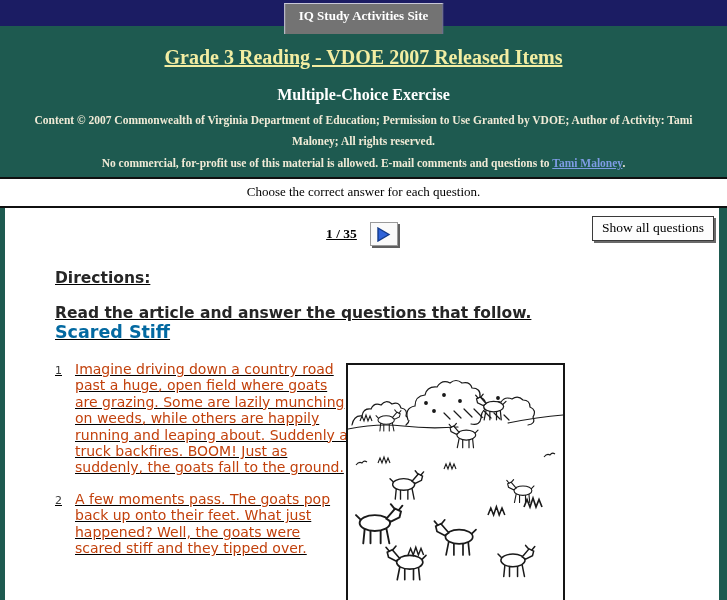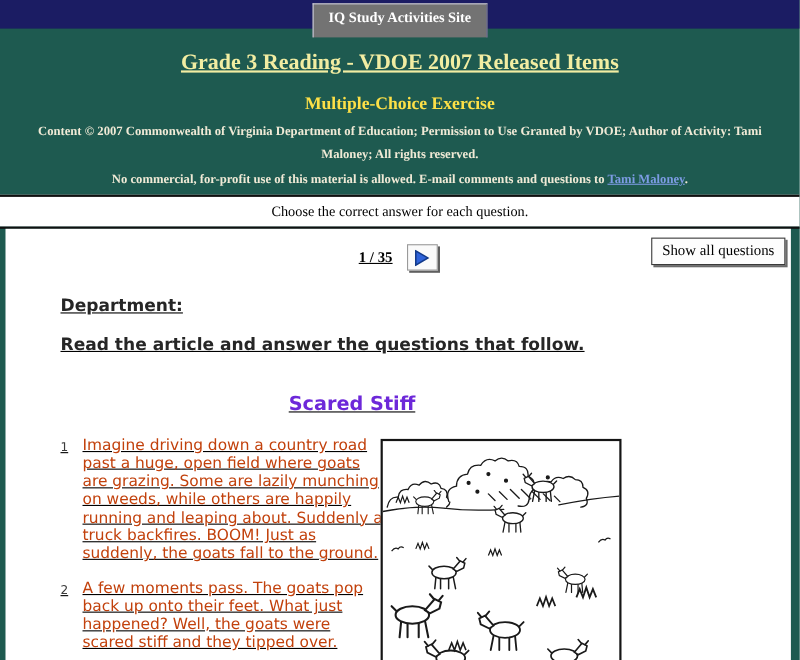--- a/index.html
+++ b/index.html
@@ -29,21 +29,21 @@
 
   
   .header { text-align: center; color: #f0ead6; padding-top: 20px; height: 151px; }
   .main-title {
     display: inline-block;
     color: #f2eda2; font-size: 20px; font-weight: bold;
     text-decoration: underline; cursor: pointer;
   }
   .subtitle {
     margin-top: 17px;
-    color: #fde047; font-size: 16px; font-weight: bold;
+    color: #ffffff; font-size: 16px; font-weight: bold;
   }
   .copyright {
     margin: 6px auto 0; width: 702px;
     font-size: 11.5px; font-weight: bold; line-height: 21px;
     color: #f0ead6;
   }
   .copyright2 { margin-top: 1px; }
   .email-link { color: #7d9ce4; text-decoration: underline; cursor: pointer; }
 
   
@@ -90,22 +90,22 @@
     margin: 23px 0 0 50px;
     font-size: 15.5px; font-weight: bold; color: #262626;
   }
   .directions-text {
     margin: 17px 0 0 50px;
     font-size: 15.5px; font-weight: bold; color: #262626;
   }
 
   .article { margin: 0 0 0 50px; width: 530px; position: relative; }
   .article-title {
-    margin-top: 36px; text-align: center;
-    font-size: 17.5px; font-weight: bold; color: #6d28d9;
+    text-align: left;
+    font-size: 17.5px; font-weight: bold; color: #0369a1;
   }
   .article-body { margin-top: 19px; position: relative; }
   .para { display: flex; margin-bottom: 15px; width: 296px; }
   .para-num {
     width: 20px; flex: 0 0 20px;
     font-size: 11px; color: #3a3a3a; padding-top: 3px;
   }
   .para-text {
     width: 276px; font-size: 14px; line-height: 16.4px; color: #c2410c;
   }
@@ -141,21 +141,21 @@
       <span class="pager-count">1 / 35</span>
       <button class="next-btn">
         <span style="display:flex;">
           <svg width="15" height="15" viewBox="0 0 15 15">
             <polygon points="2,1 13,7.5 2,14" fill="#2e62d9" stroke="#123a8a" stroke-width="1.4"></polygon>
           </svg>
         </span>
       </button>
     </div>
 
-    <div class="directions-label">Department:</div>
+    <div class="directions-label">Directions:</div>
     <div class="directions-text">Read the article and answer the questions that follow.</div>
 
     <div class="article">
       <div class="article-title">Scared Stiff</div>
 
       <div class="article-body">
 
         <div class="para">
           <div class="para-num">1</div>
           <div class="para-text">Imagine driving down a country road past a huge, open field where goats are grazing. Some are lazily munching on weeds, while others are happily running and leaping about. Suddenly a truck backfires. BOOM! Just as suddenly, the goats fall to the ground.</div>

